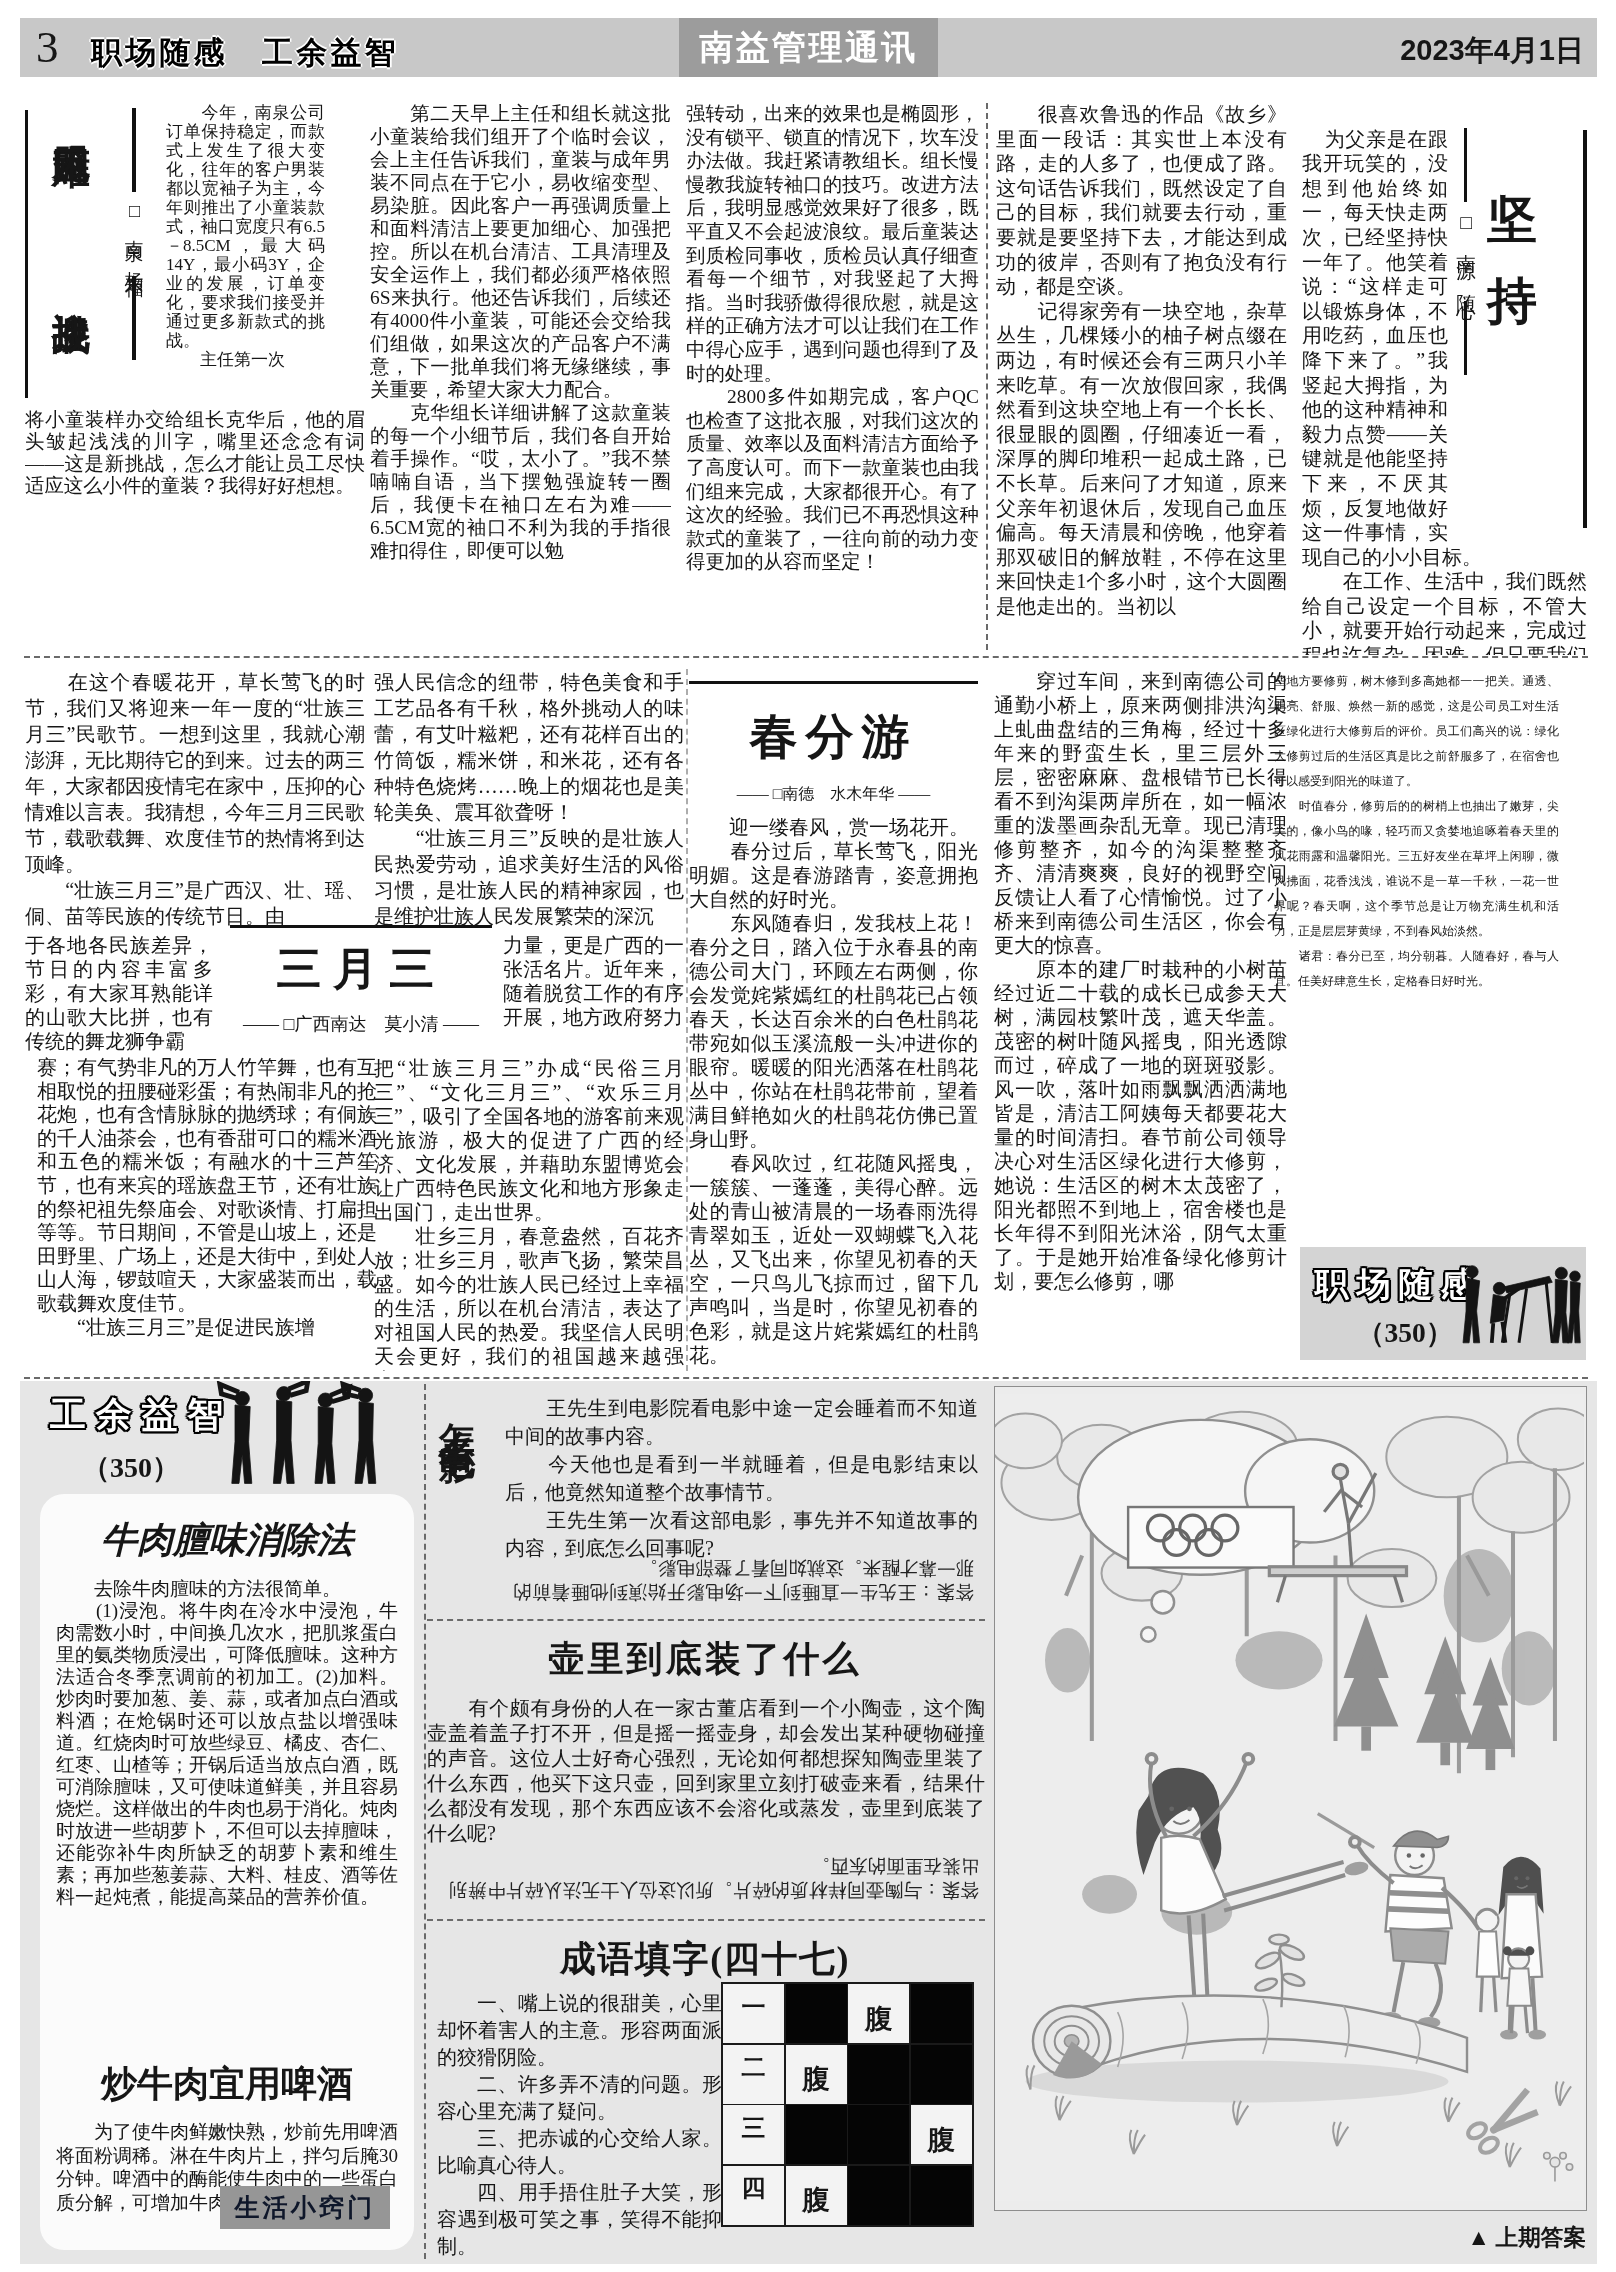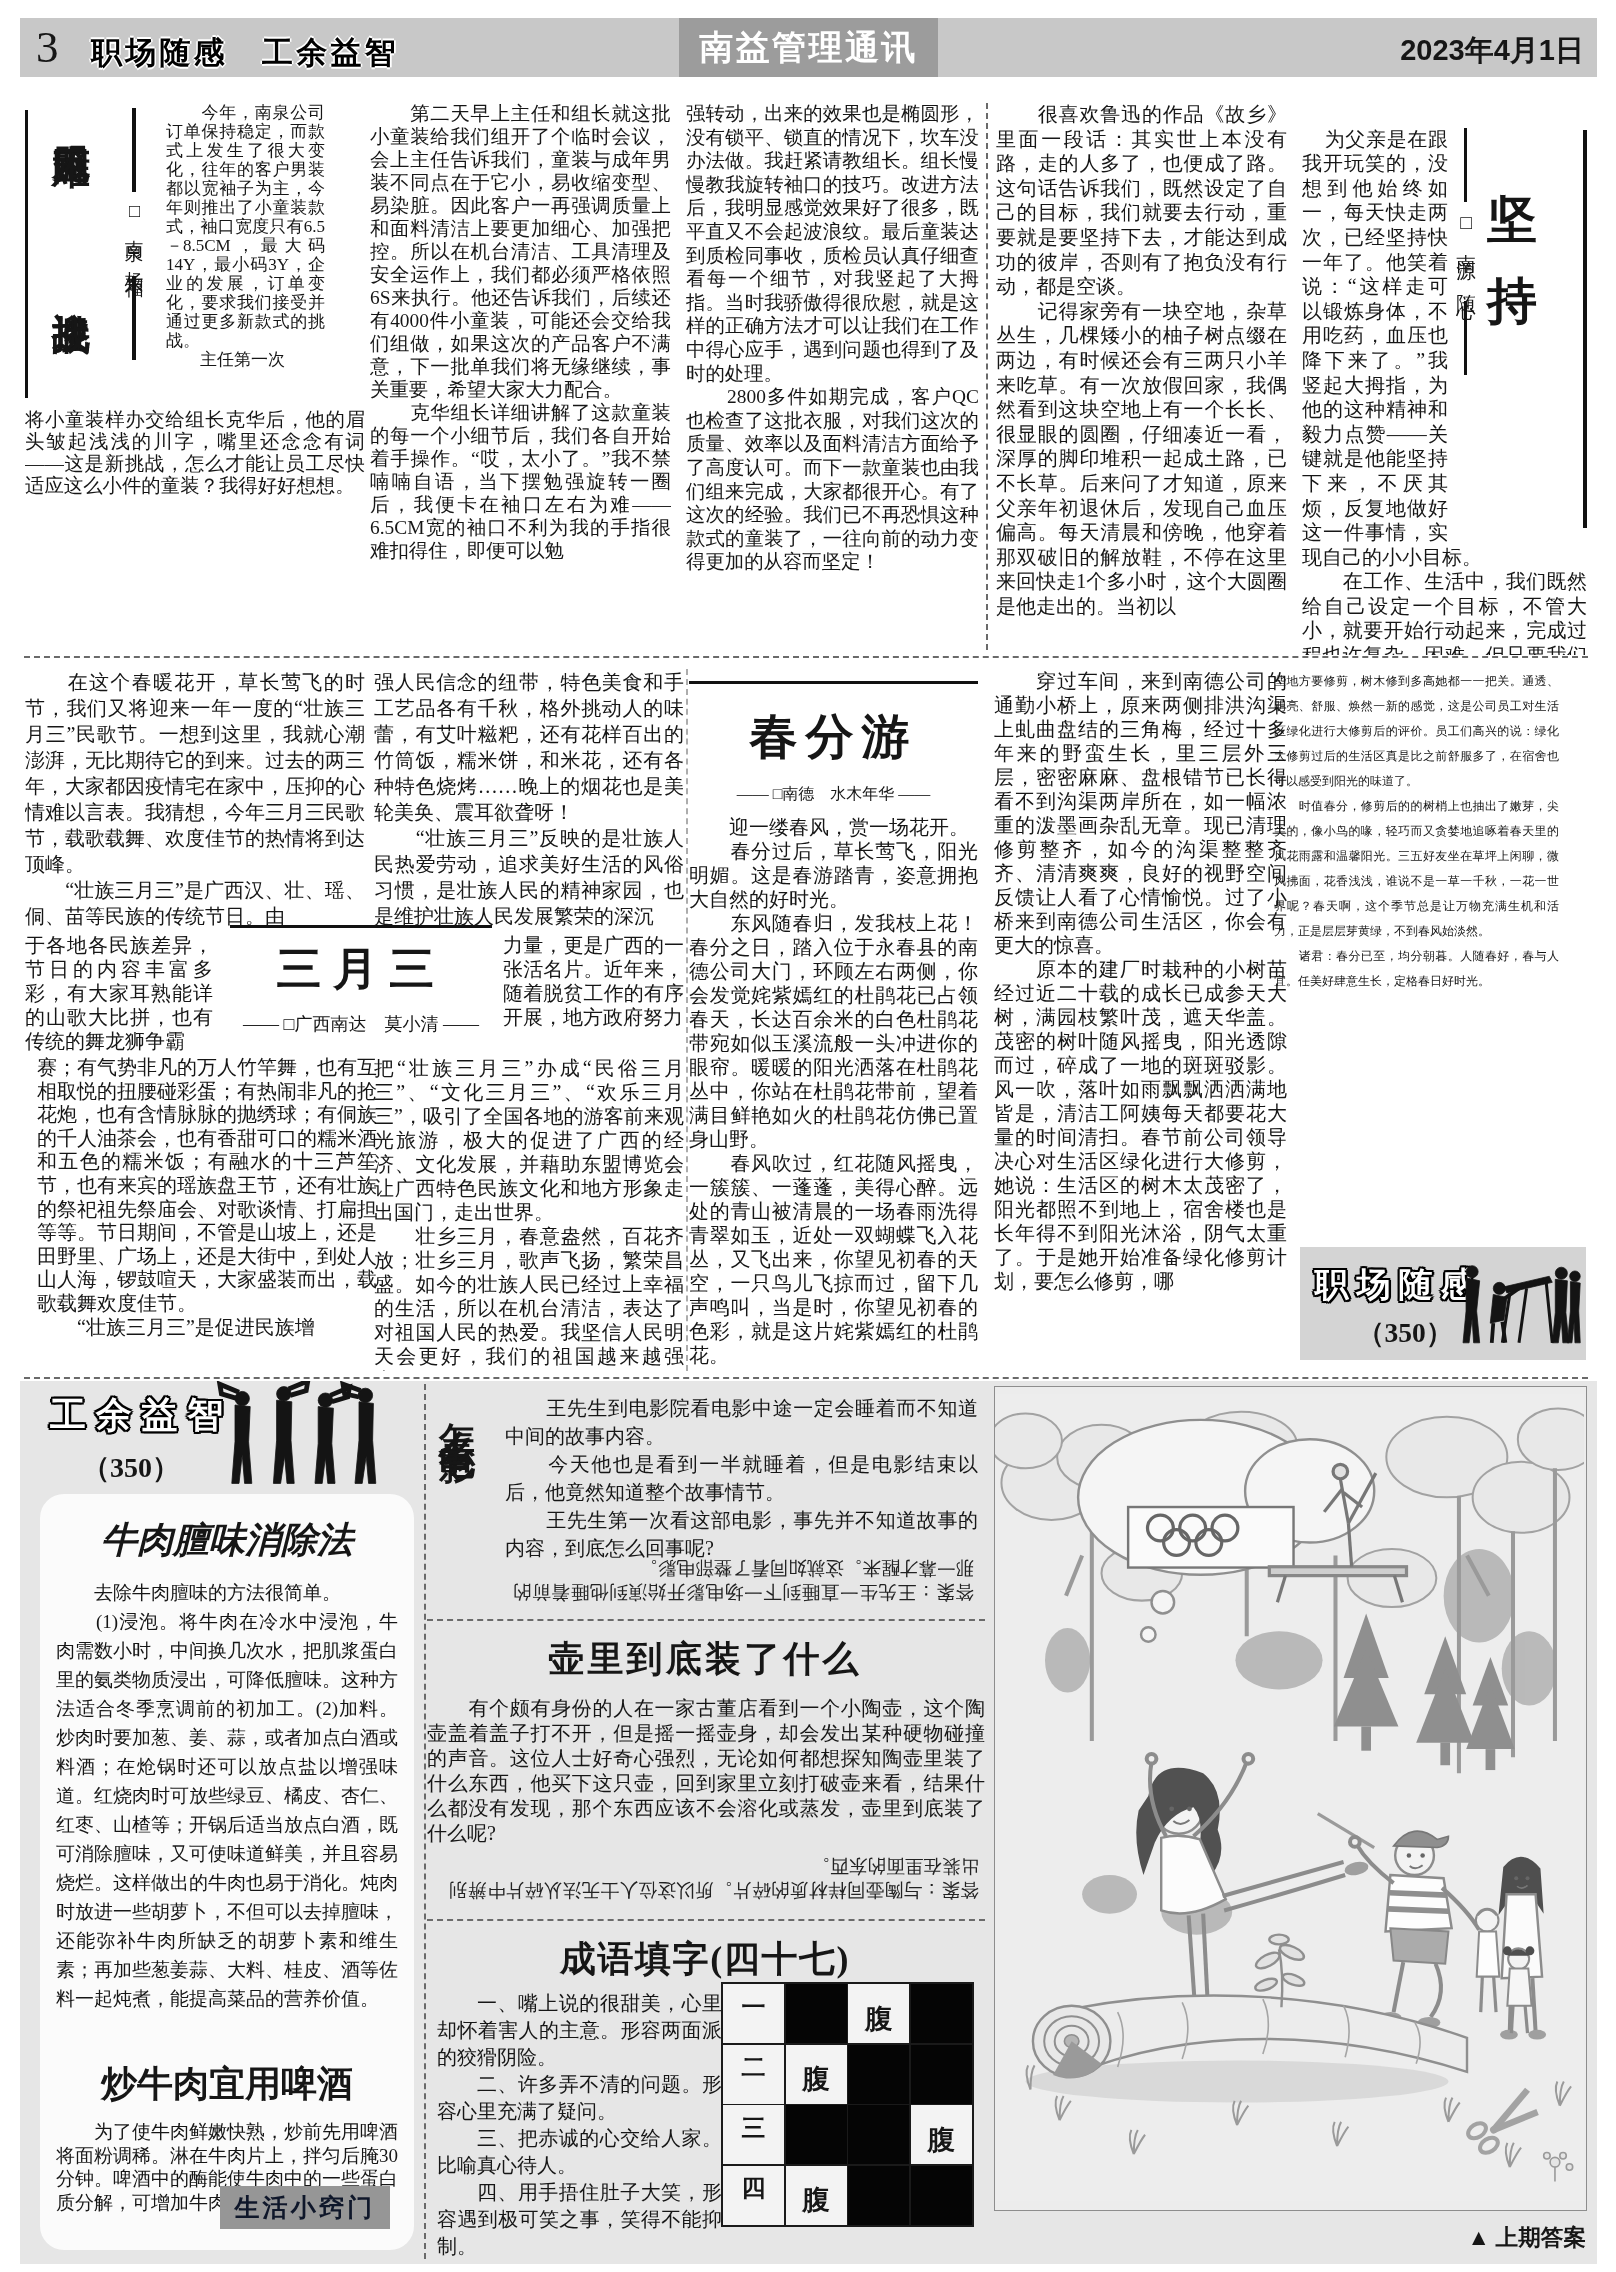--- a/index.html
+++ b/index.html
@@ -157,21 +157,21 @@
         <path d="M144,18 L168,8 L166,20 L146,26" stroke-width="6" fill="none"></path>
       <path d="M129,32 L148,34 L146,78 L150,128 L141,128 L138,96 L134,128 L125,128 L129,78 Z"></path>
       <circle cx="188" cy="18" r="9"></circle>
         <path d="M182,12 L160,4 L162,16 L180,20" stroke-width="6" fill="none"></path>
       <path d="M180,26 L198,28 L197,74 L201,128 L192,128 L189,94 L184,128 L175,128 L180,74 Z"></path>
     </g>
   </svg>
 
   <div class="abs" style="left:40px;top:1494px;width:374px;height:756px;background:#fbfbfb;border-radius:24px;">
     <div class="center ttl" style="font-size:36px;margin-top:22px;font-style:italic;">牛肉膻味消除法</div>
-    <div class="body" style="margin:13px 16px 0 16px;font-size:19px;line-height:29px;height:469px;">　　去除牛肉膻味的方法很简单。
+    <div class="body" style="margin:13px 16px 0 16px;font-size:19px;line-height:22px;height:469px;">　　去除牛肉膻味的方法很简单。
 　　(1)浸泡。将牛肉在冷水中浸泡，牛肉需数小时，中间换几次水，把肌浆蛋白里的氨类物质浸出，可降低膻味。这种方法适合冬季烹调前的初加工。(2)加料。炒肉时要加葱、姜、蒜，或者加点白酒或料酒；在炝锅时还可以放点盐以增强味道。红烧肉时可放些绿豆、橘皮、杏仁、红枣、山楂等；开锅后适当放点白酒，既可消除膻味，又可使味道鲜美，并且容易烧烂。这样做出的牛肉也易于消化。炖肉时放进一些胡萝卜，不但可以去掉膻味，还能弥补牛肉所缺乏的胡萝卜素和维生素；再加些葱姜蒜、大料、桂皮、酒等佐料一起炖煮，能提高菜品的营养价值。</div>
     <div class="center ttl" style="font-size:36px;margin-top:13px;">炒牛肉宜用啤酒</div>
     <div class="body" style="margin:11.3px 16px 0 16px;font-size:19px;line-height:23.6px;height:121px;">　　为了使牛肉鲜嫩快熟，炒前先用啤酒将面粉调稀。淋在牛肉片上，拌匀后腌30分钟。啤酒中的酶能使牛肉中的一些蛋白质分解，可增加牛肉的鲜嫩程度。</div>
     <div class="abs tag" style="right:24px;bottom:21px;font-size:25px;padding:4.9px 14.6px;letter-spacing:3.2px;">生活小窍门</div>
   </div>
 
   <div class="abs dash-v" style="left:424px;top:1384px;height:875px;"></div>
 
   <div class="abs vert ttl" style="left:432px;top:1394px;font-size:36px;letter-spacing:6.5px;height:226px;">怎么看电影</div>
   <div class="abs" style="left:505px;top:1394px;width:473px;">

